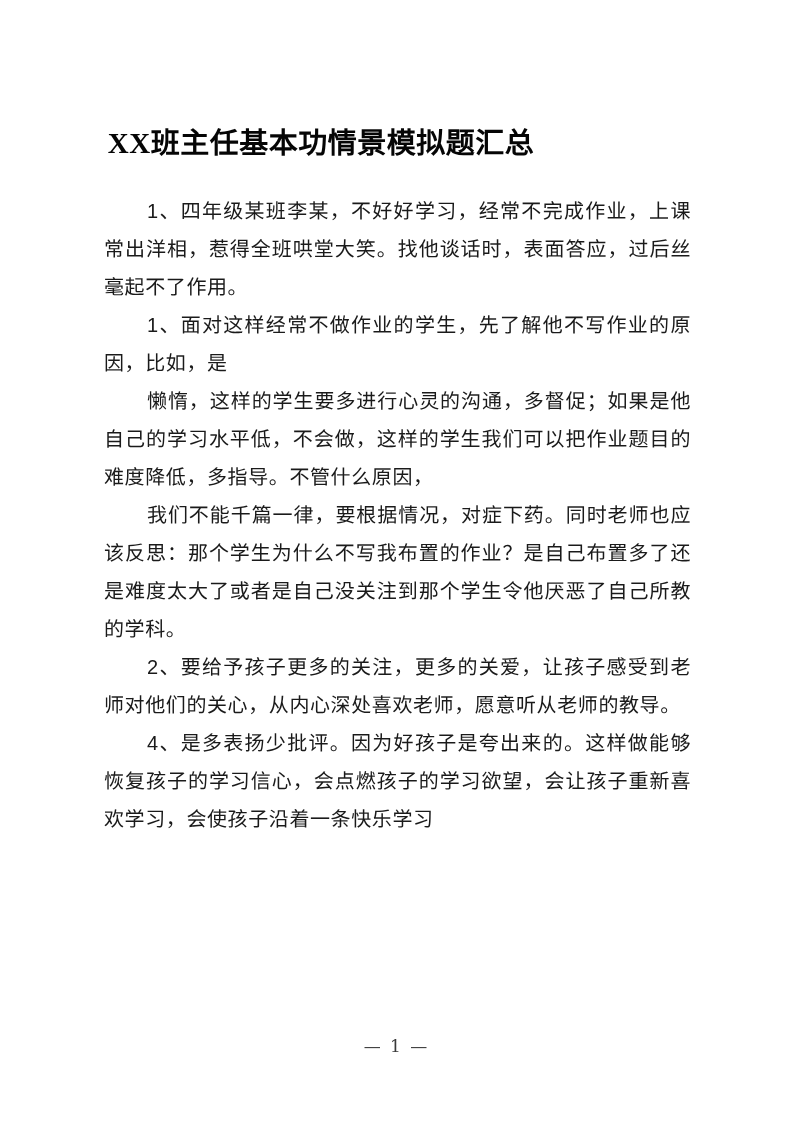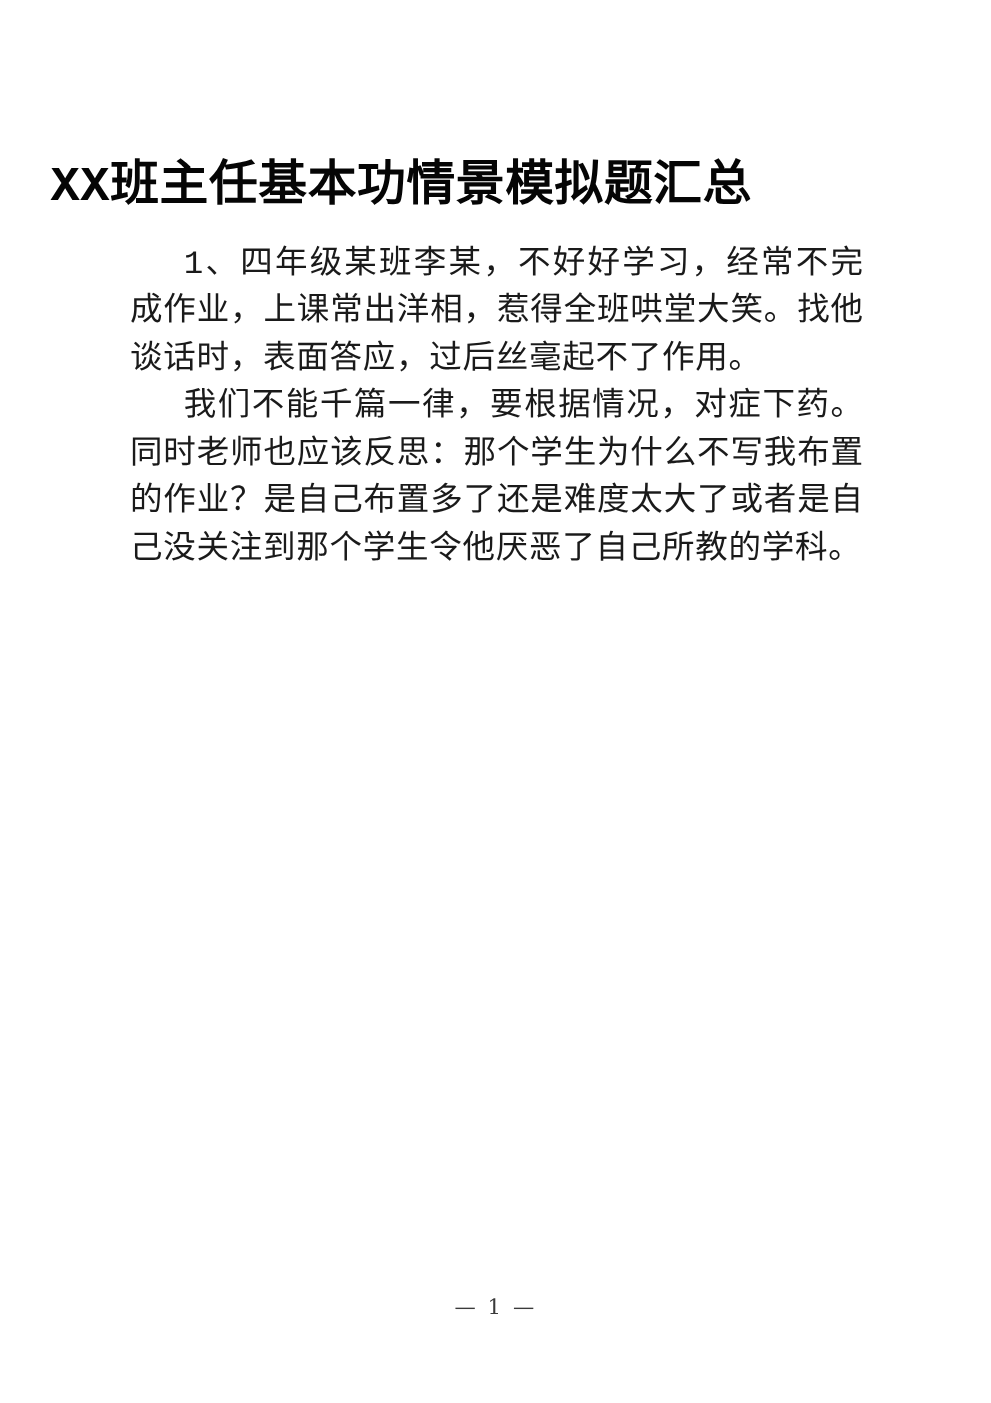--- a/index.html
+++ b/index.html
@@ -25,42 +25,42 @@
     box-sizing: border-box;
   }
 
   
   .doc-title {
     position: absolute;
     top: 104px;
     left: 0;
     width: 642px;
     text-align: center;
-    font-family: Liberation Mono, monospace;
+    font-family: Liberation Serif, serif;
     font-weight: bold;
-    font-size: 39px;
+    font-size: 29px;
     line-height: 40px;
     letter-spacing: 0.5px;
     color: #050505;
     white-space: nowrap;
   }
 
   
   .body-block {
     position: absolute;
     top: 192px;
     left: 104px;
     width: 587px;
   }
 
   .para {
     margin: 0;
     padding: 0;
-    font-family: Liberation Mono, monospace;
-    font-size: 26px;
+    font-family: Liberation Sans, sans-serif;
+    font-size: 20px;
     line-height: 38px;
     color: #1a1a1a;
     text-align: justify;
     text-justify: inter-character;
     text-indent: 43px;
     letter-spacing: 0.6px;
     word-break: break-all;
   }
 
   
@@ -79,18 +79,22 @@
 </style>
 </head>
 <body>
 
 <div class="page">
 
   <h1 class="doc-title">XX班主任基本功情景模拟题汇总</h1>
 
   <div class="body-block">
     <p class="para">1、四年级某班李某，不好好学习，经常不完成作业，上课常出洋相，惹得全班哄堂大笑。找他谈话时，表面答应，过后丝毫起不了作用。</p>
+    <p class="para">1、面对这样经常不做作业的学生，先了解他不写作业的原因，比如，是</p>
+    <p class="para">懒惰，这样的学生要多进行心灵的沟通，多督促；如果是他自己的学习水平低，不会做，这样的学生我们可以把作业题目的难度降低，多指导。不管什么原因，</p>
     <p class="para">我们不能千篇一律，要根据情况，对症下药。同时老师也应该反思：那个学生为什么不写我布置的作业？是自己布置多了还是难度太大了或者是自己没关注到那个学生令他厌恶了自己所教的学科。</p>
+    <p class="para">2、要给予孩子更多的关注，更多的关爱，让孩子感受到老师对他们的关心，从内心深处喜欢老师，愿意听从老师的教导。</p>
+    <p class="para">4、是多表扬少批评。因为好孩子是夸出来的。这样做能够恢复孩子的学习信心，会点燃孩子的学习欲望，会让孩子重新喜欢学习，会使孩子沿着一条快乐学习</p>
   </div>
 
   <div class="footer">— 1 —</div>
 
 </div>
 
 </body></html>

